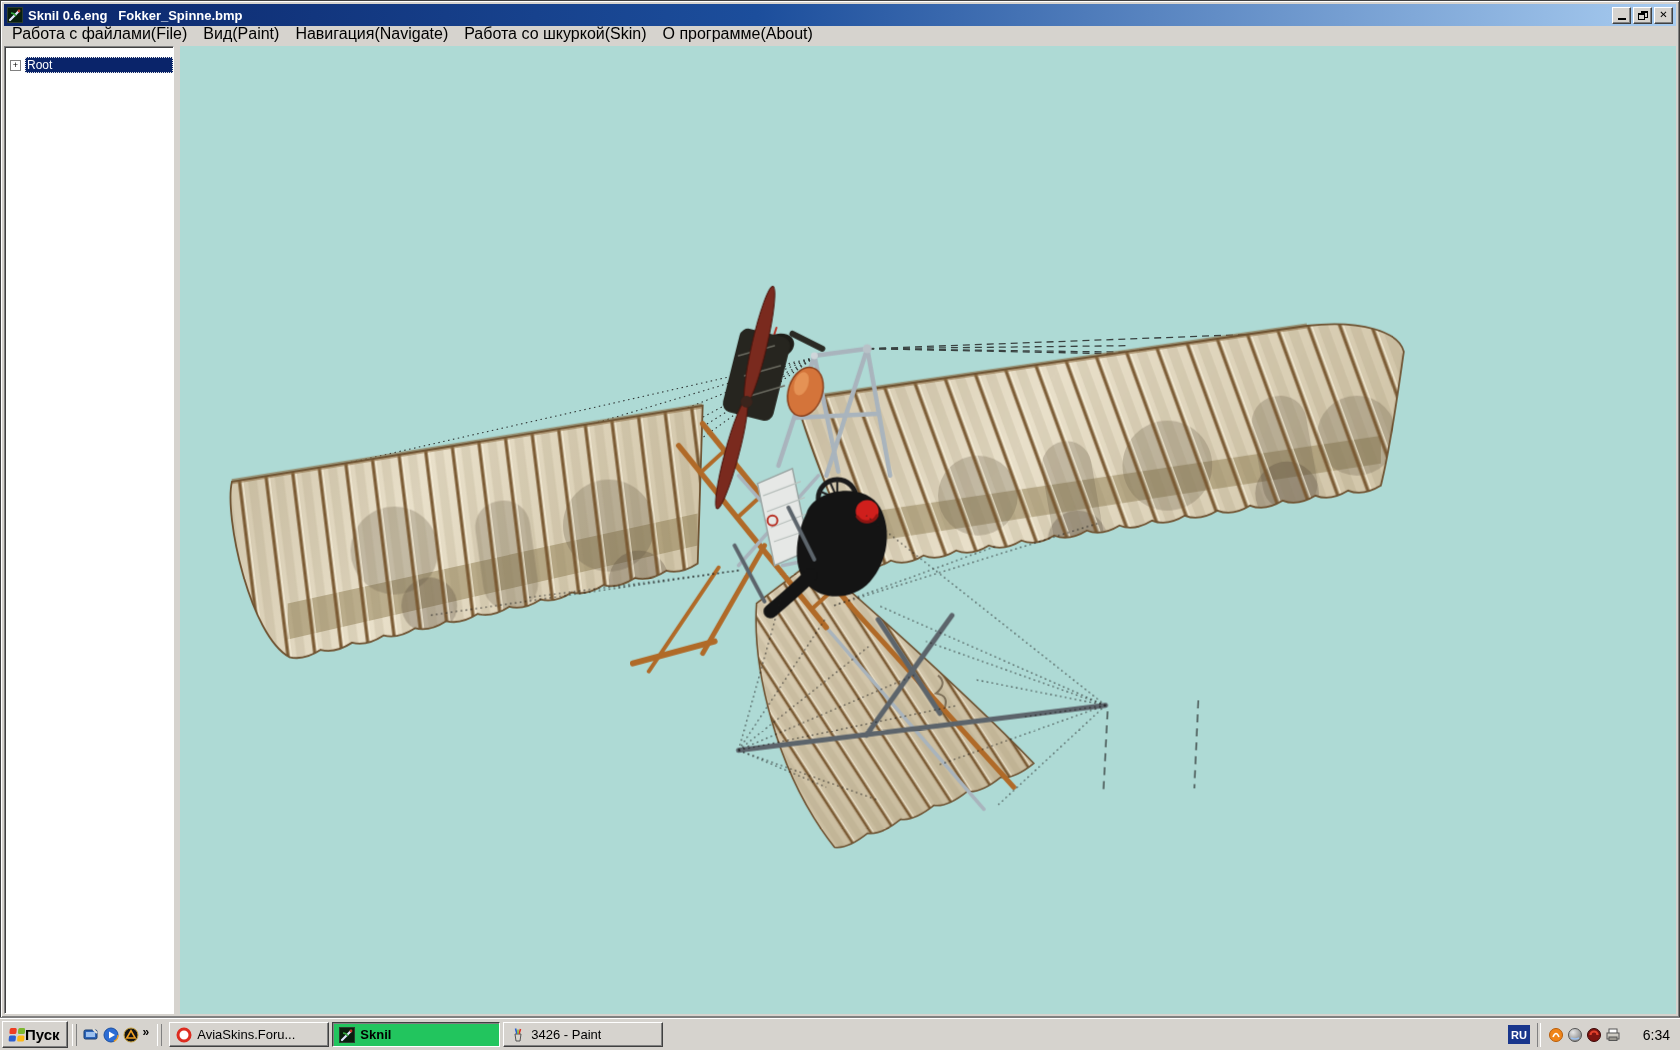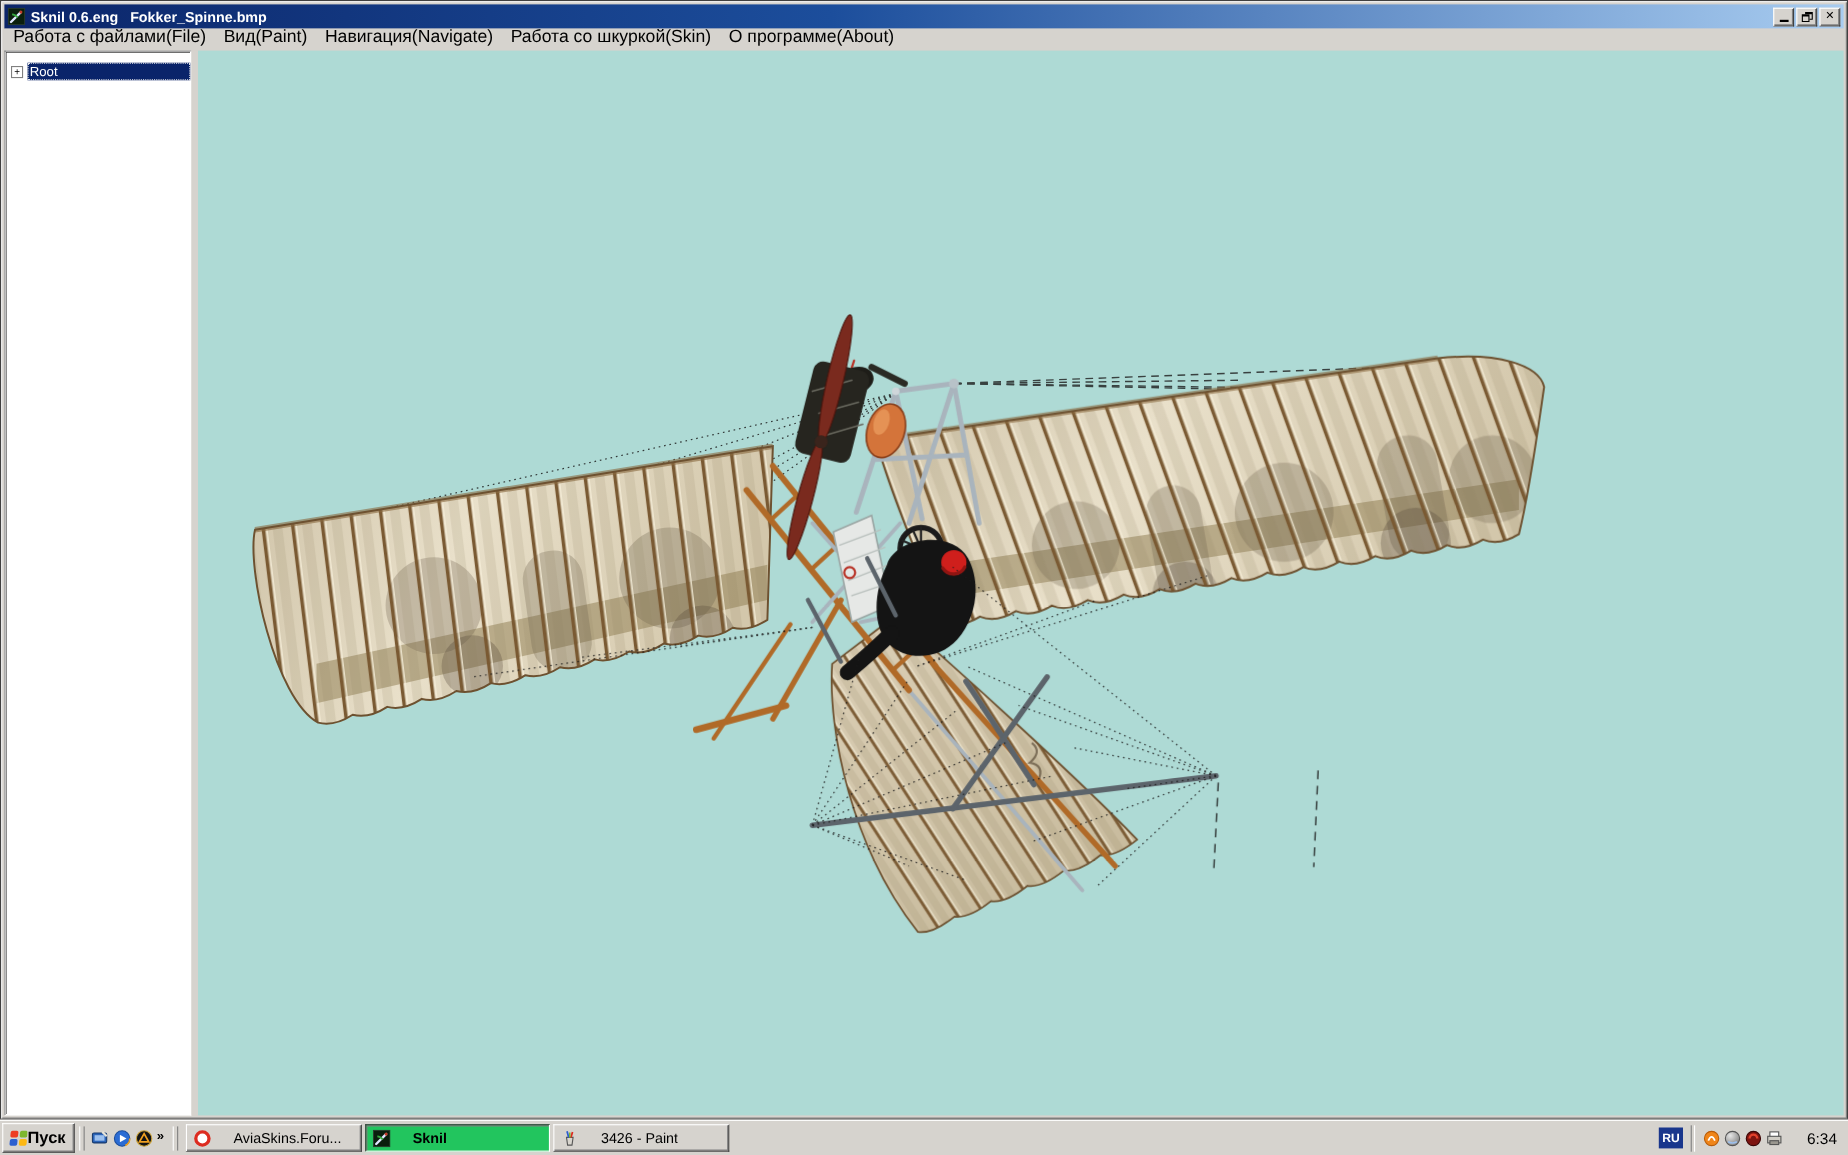--- a/index.html
+++ b/index.html
@@ -76,21 +76,21 @@
     border:1px solid;border-color:#fff #404040 #404040 #fff;box-shadow:inset -1px -1px 0 #808080;
     display:flex;align-items:center;gap:0;font-weight:bold;font-size:15px;color:#000;
   }
   .grip{width:3px;height:22px;margin:0 4px;border-left:1px solid #fff;border-right:1px solid #808080;}
   .ql-icon{width:20px;height:22px;display:flex;align-items:center;justify-content:center;}
   .chevron{font-size:12px;font-weight:bold;color:#000;padding:0 4px 6px 2px;}
   .taskbtn{
     height:25px;width:160px;margin-left:3px;padding:0 6px;box-sizing:border-box;
     background:var(--chrome,#d6d3ce);
     border:1px solid;border-color:#fff #404040 #404040 #fff;box-shadow:inset -1px -1px 0 #808080;
-    display:flex;align-items:center;gap:20px;font-size:13px;color:#000;overflow:hidden;
+    display:flex;align-items:center;gap:5px;font-size:13px;color:#000;overflow:hidden;
   }
   .taskbtn.active{
     border-color:#404040 #fff #fff #404040;box-shadow:inset 1px 1px 0 #808080;
     background:#22c55e;font-weight:bold;width:168px;
   }
   .taskbtn .tlabel{white-space:nowrap;overflow:hidden;text-overflow:ellipsis;}
   .tray{margin-left:auto;display:flex;align-items:center;height:100%;}
   .lang-box{
     width:22px;height:19px;background:var(--tray-lang-bg,#19368c);color:#fff;
     font-size:11px;font-weight:bold;display:flex;align-items:center;justify-content:center;margin-right:7px;text-align:center;

